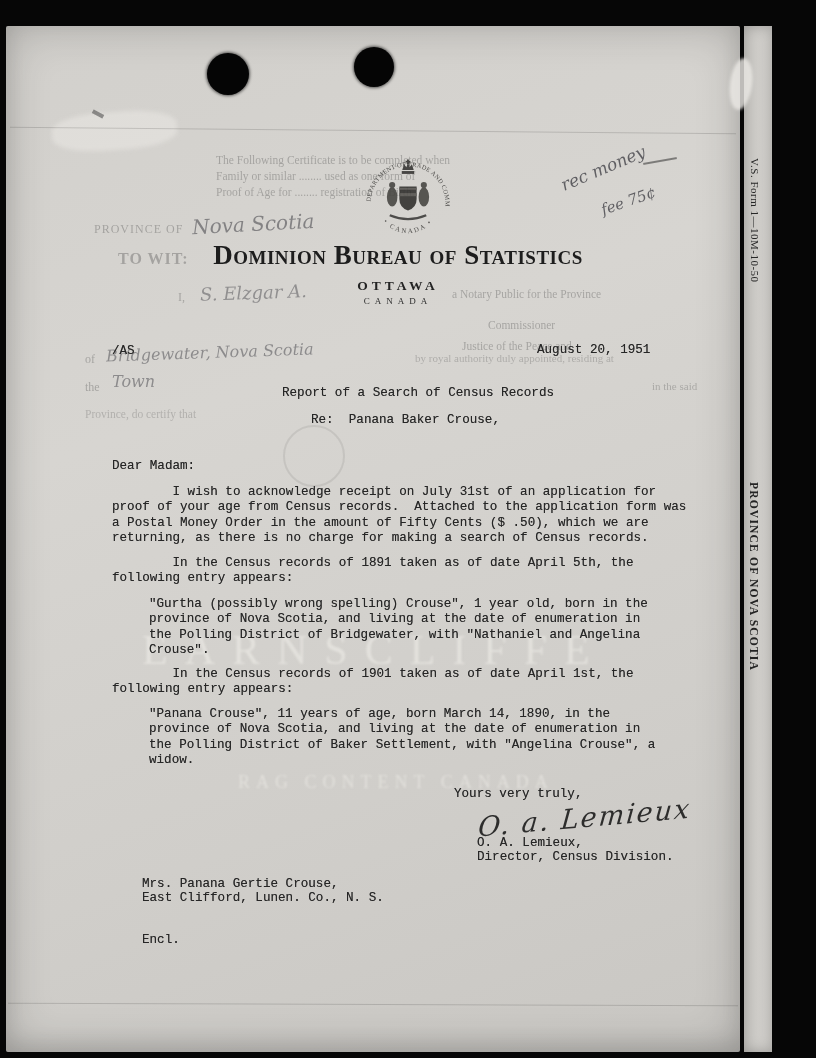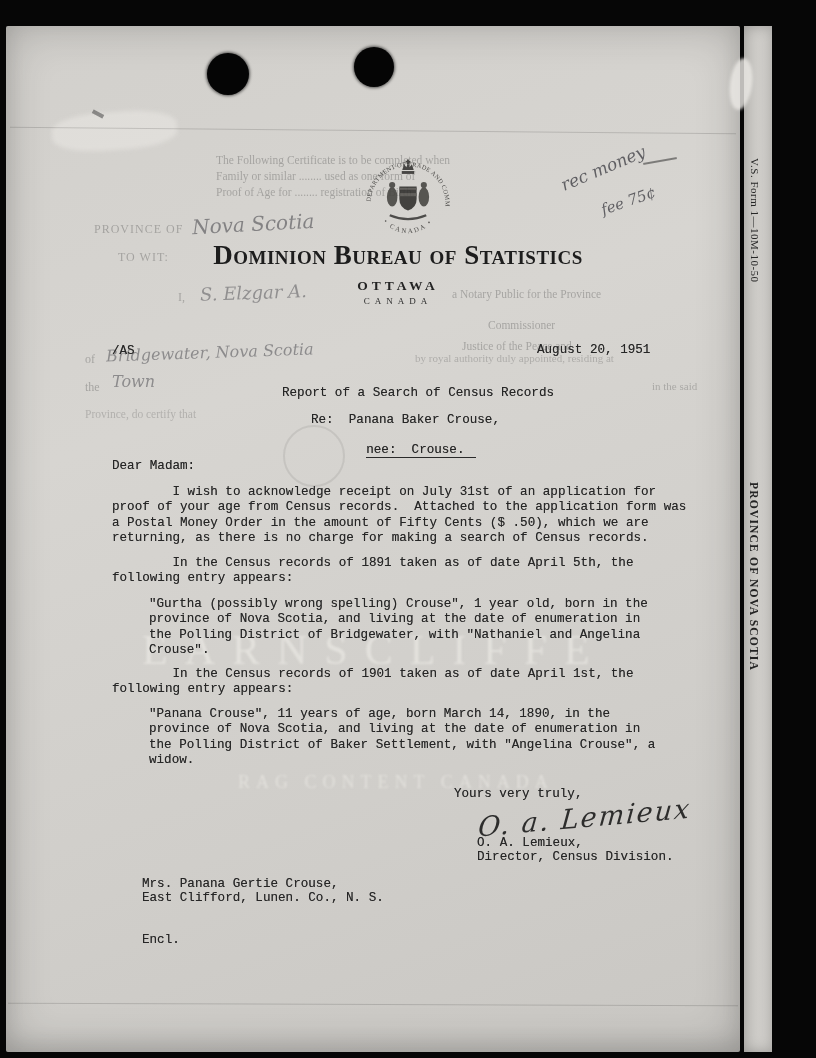--- a/index.html
+++ b/index.html
@@ -42,21 +42,21 @@
   <div class="abs hole" style="left:354px;top:47px;width:40px;height:40px;"></div>
 
   <div class="abs" style="left:92px;top:112px;width:12px;height:4px;background:#3a3a3a;opacity:.5;transform:rotate(28deg);filter:blur(.6px);"></div>
   <div class="abs" style="left:643px;top:160px;width:34px;height:2px;background:#333;opacity:.55;transform:rotate(-10deg);filter:blur(.4px);"></div>
 
   <div class="abs serif faded" style="left:216px;top:152px;font-size:11.5px;line-height:16px;white-space:pre-wrap;filter:blur(.4px);">The Following Certificate is to be completed when
 Family or similar ........ used as one form of
 Proof of Age for ........ registration of Birth.</div>
   <div class="abs serif faded" style="left:94px;top:222px;font-size:12px;letter-spacing:1px;">PROVINCE OF</div>
   <div class="abs hand" style="left:192px;top:212px;font-size:20px;opacity:.5;transform:rotate(-3deg);">Nova Scotia</div>
-  <div class="abs serif faded" style="left:118px;top:250px;font-size:12px;letter-spacing:1px;">TO WIT:</div>
+  <div class="abs serif faded" style="left:118px;top:250px;font-size:16px;letter-spacing:1px;font-weight:bold;">TO WIT:</div>
   <div class="abs serif faded" style="left:178px;top:290px;font-size:12px;">I,</div>
   <div class="abs hand" style="left:200px;top:282px;font-size:18px;opacity:.42;transform:rotate(-2deg);">S. Elzgar A.</div>
   <div class="abs serif faded" style="left:452px;top:288px;font-size:11.5px;">a Notary Public for the Province</div>
   <div class="abs serif faded" style="left:462px;top:304px;font-size:11.5px;margin-top:36px;">Justice of the Peace and</div>
   <div class="abs serif faded" style="left:488px;top:319px;font-size:11.5px;">Commissioner</div>
   <div class="abs serif faded" style="left:85px;top:352px;font-size:12px;">of</div>
   <div class="abs hand" style="left:106px;top:343px;font-size:16px;opacity:.45;transform:rotate(-2deg);">Bridgewater, Nova Scotia</div>
   <div class="abs serif faded" style="left:415px;top:352px;font-size:11px;opacity:.28;">by royal authority duly appointed, residing at</div>
   <div class="abs serif faded" style="left:85px;top:380px;font-size:12px;">the</div>
   <div class="abs hand" style="left:112px;top:372px;font-size:16px;opacity:.45;">Town</div>
@@ -104,23 +104,20 @@
   <div class="abs serif centerbox" style="left:118px;top:240px;width:560px;font-size:27px;font-weight:700;font-variant-caps:small-caps;letter-spacing:.5px;color:#1d1d1d;">Dominion Bureau of Statistics</div>
   <div class="abs serif centerbox" style="left:118px;top:296px;width:560px;font-size:9px;letter-spacing:5px;color:#2c2c2c;">CANADA</div>
   <div class="abs serif centerbox" style="left:118px;top:278px;width:560px;font-size:13.5px;font-weight:700;letter-spacing:4px;color:#242424;">OTTAWA</div>
 
   <div class="abs mono" style="left:112px;top:344px;">/AS</div>
   <div class="abs mono" style="left:537px;top:343px;">August 20, 1951</div>
 
   <div class="abs mono centerbox" style="left:138px;top:386px;width:560px;">Report of a Search of Census Records</div>
 
   <div class="abs mono" style="left:311px;top:413px;">Re:  Panana Baker Crouse,</div>
-  <div class="abs mono" style="left:336px;top:428px;">
-    <span class="nee-underline">nee:  Crouse.</span>
-  </div>
 
   <div class="abs mono" style="left:112px;top:459px;">Dear Madam:</div>
 
   <div class="abs mono" style="left:112px;top:485px;width:620px;">        I wish to acknowledge receipt on July 31st of an application for
 proof of your age from Census records.  Attached to the application form was
 a Postal Money Order in the amount of Fifty Cents ($ .50), which we are
 returning, as there is no charge for making a search of Census records.</div>
 
   <div class="abs mono" style="left:112px;top:556px;width:620px;">        In the Census records of 1891 taken as of date April 5th, the
 following entry appears:</div>

